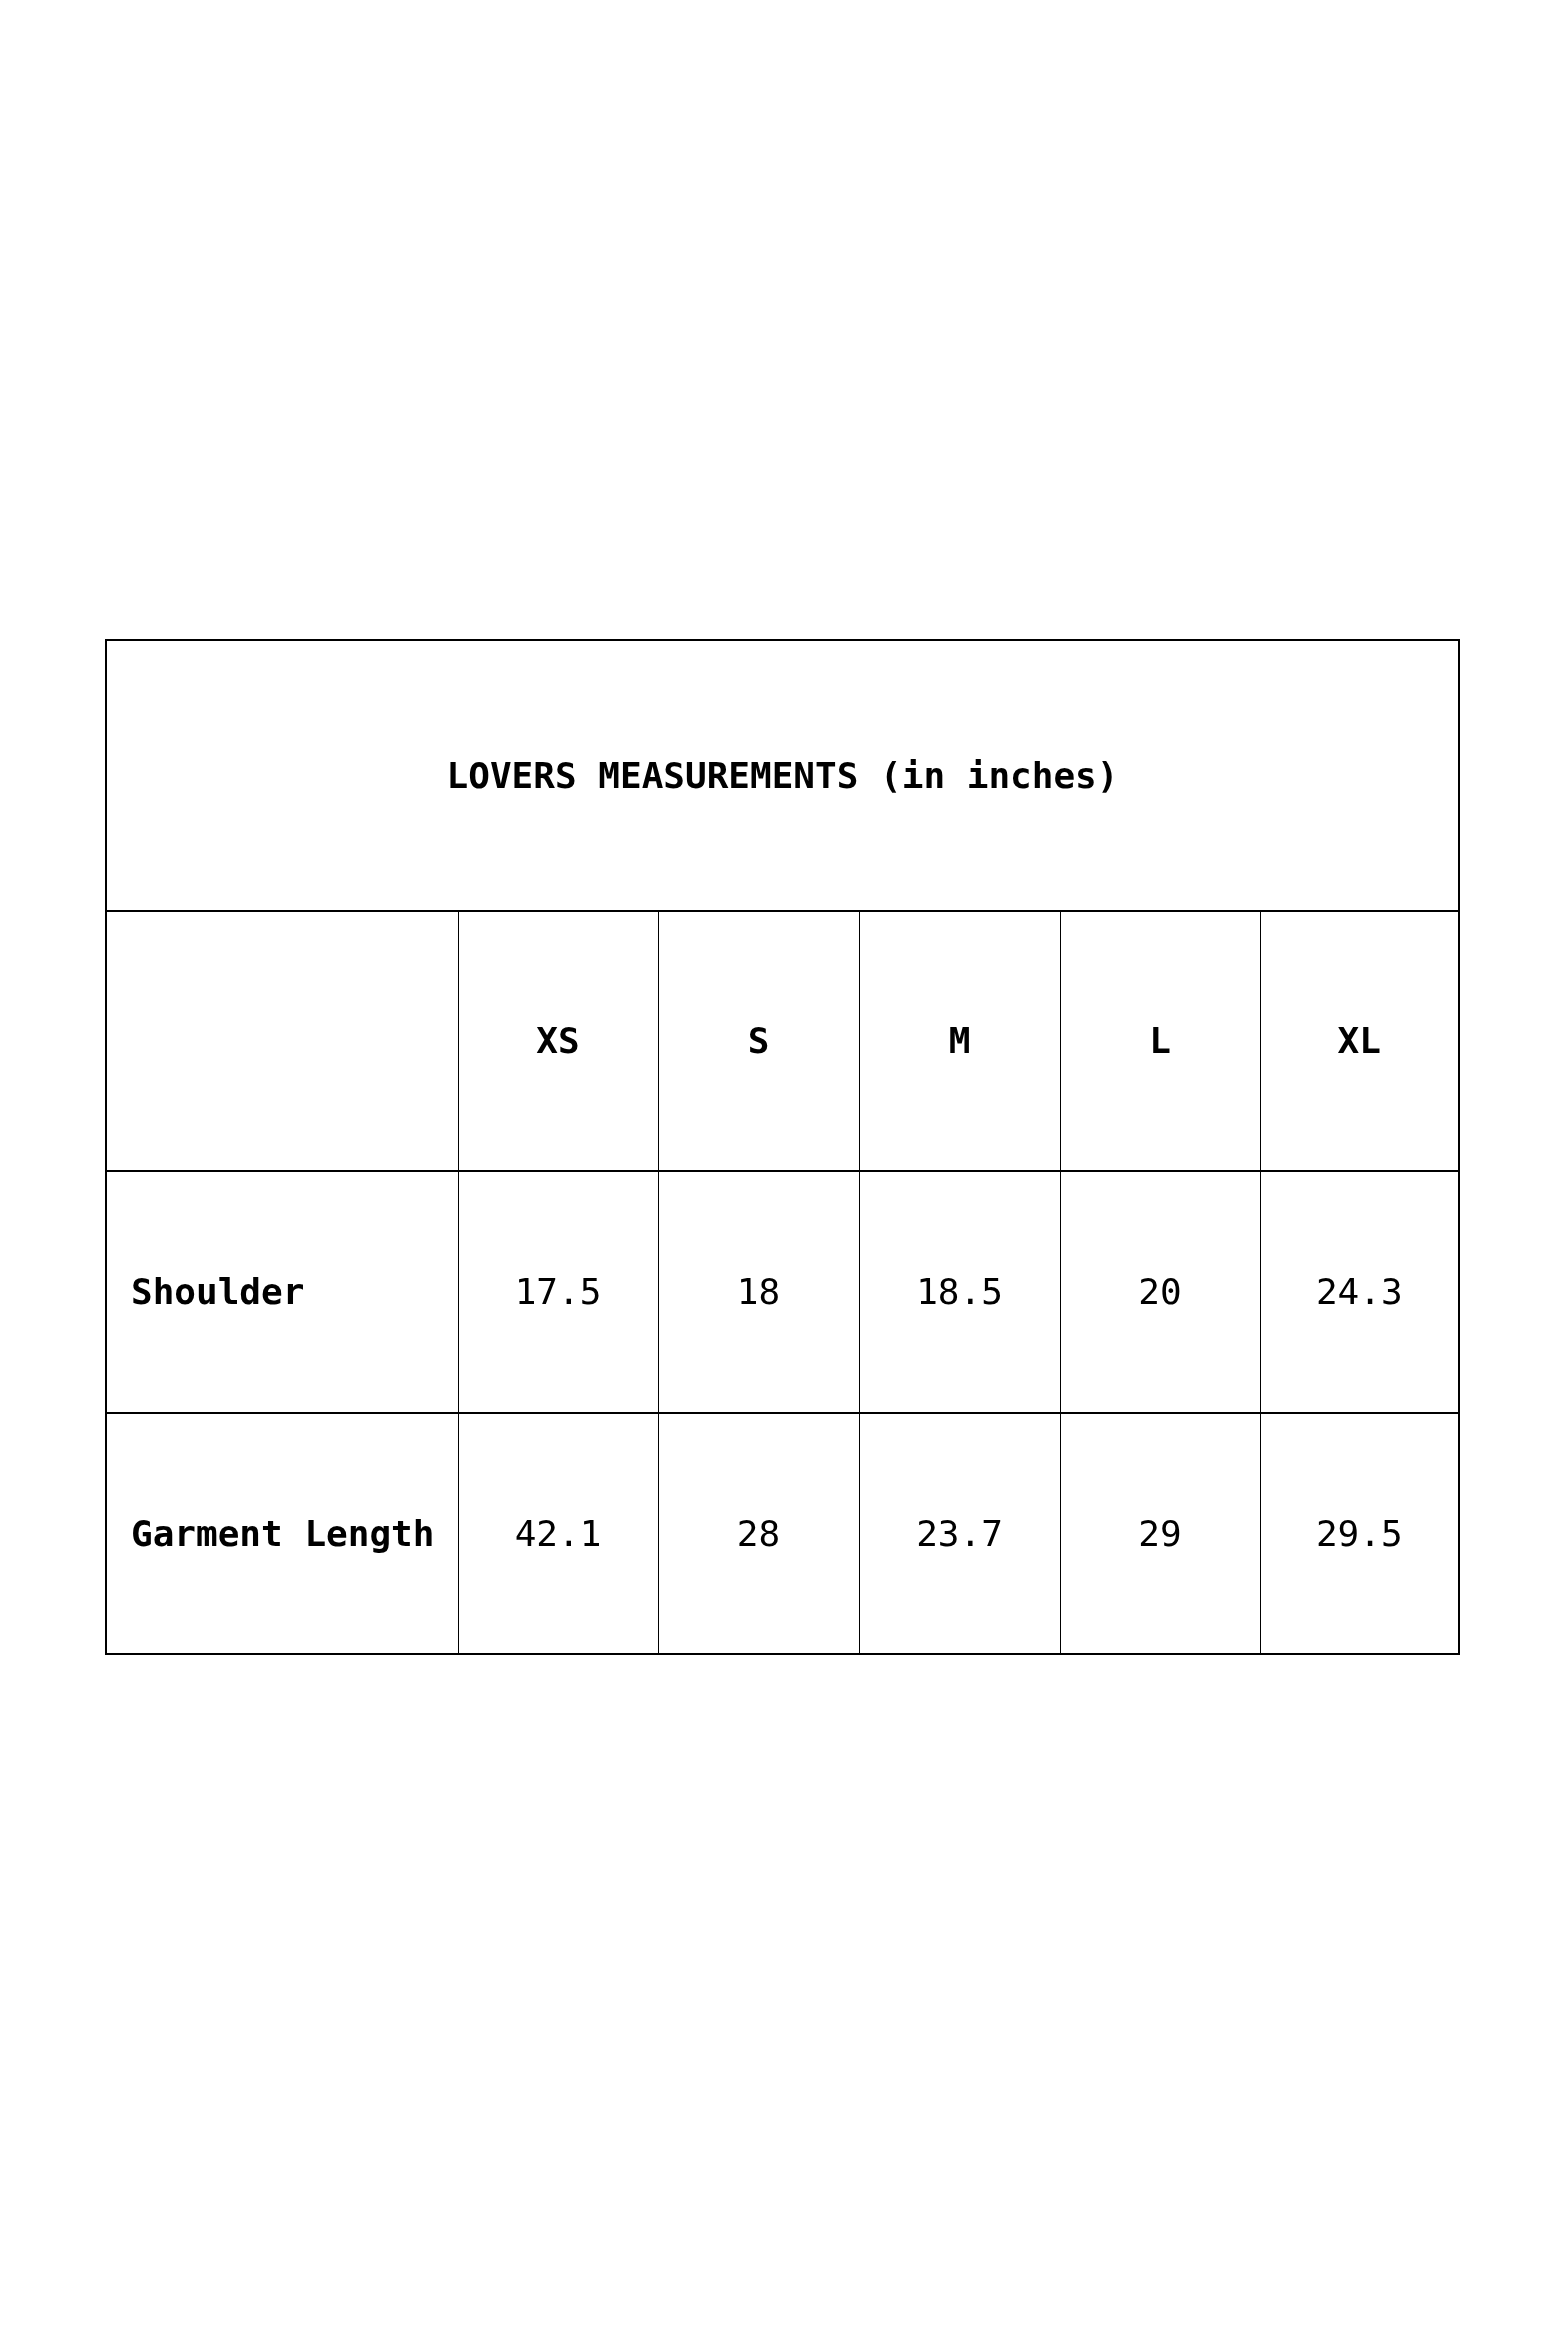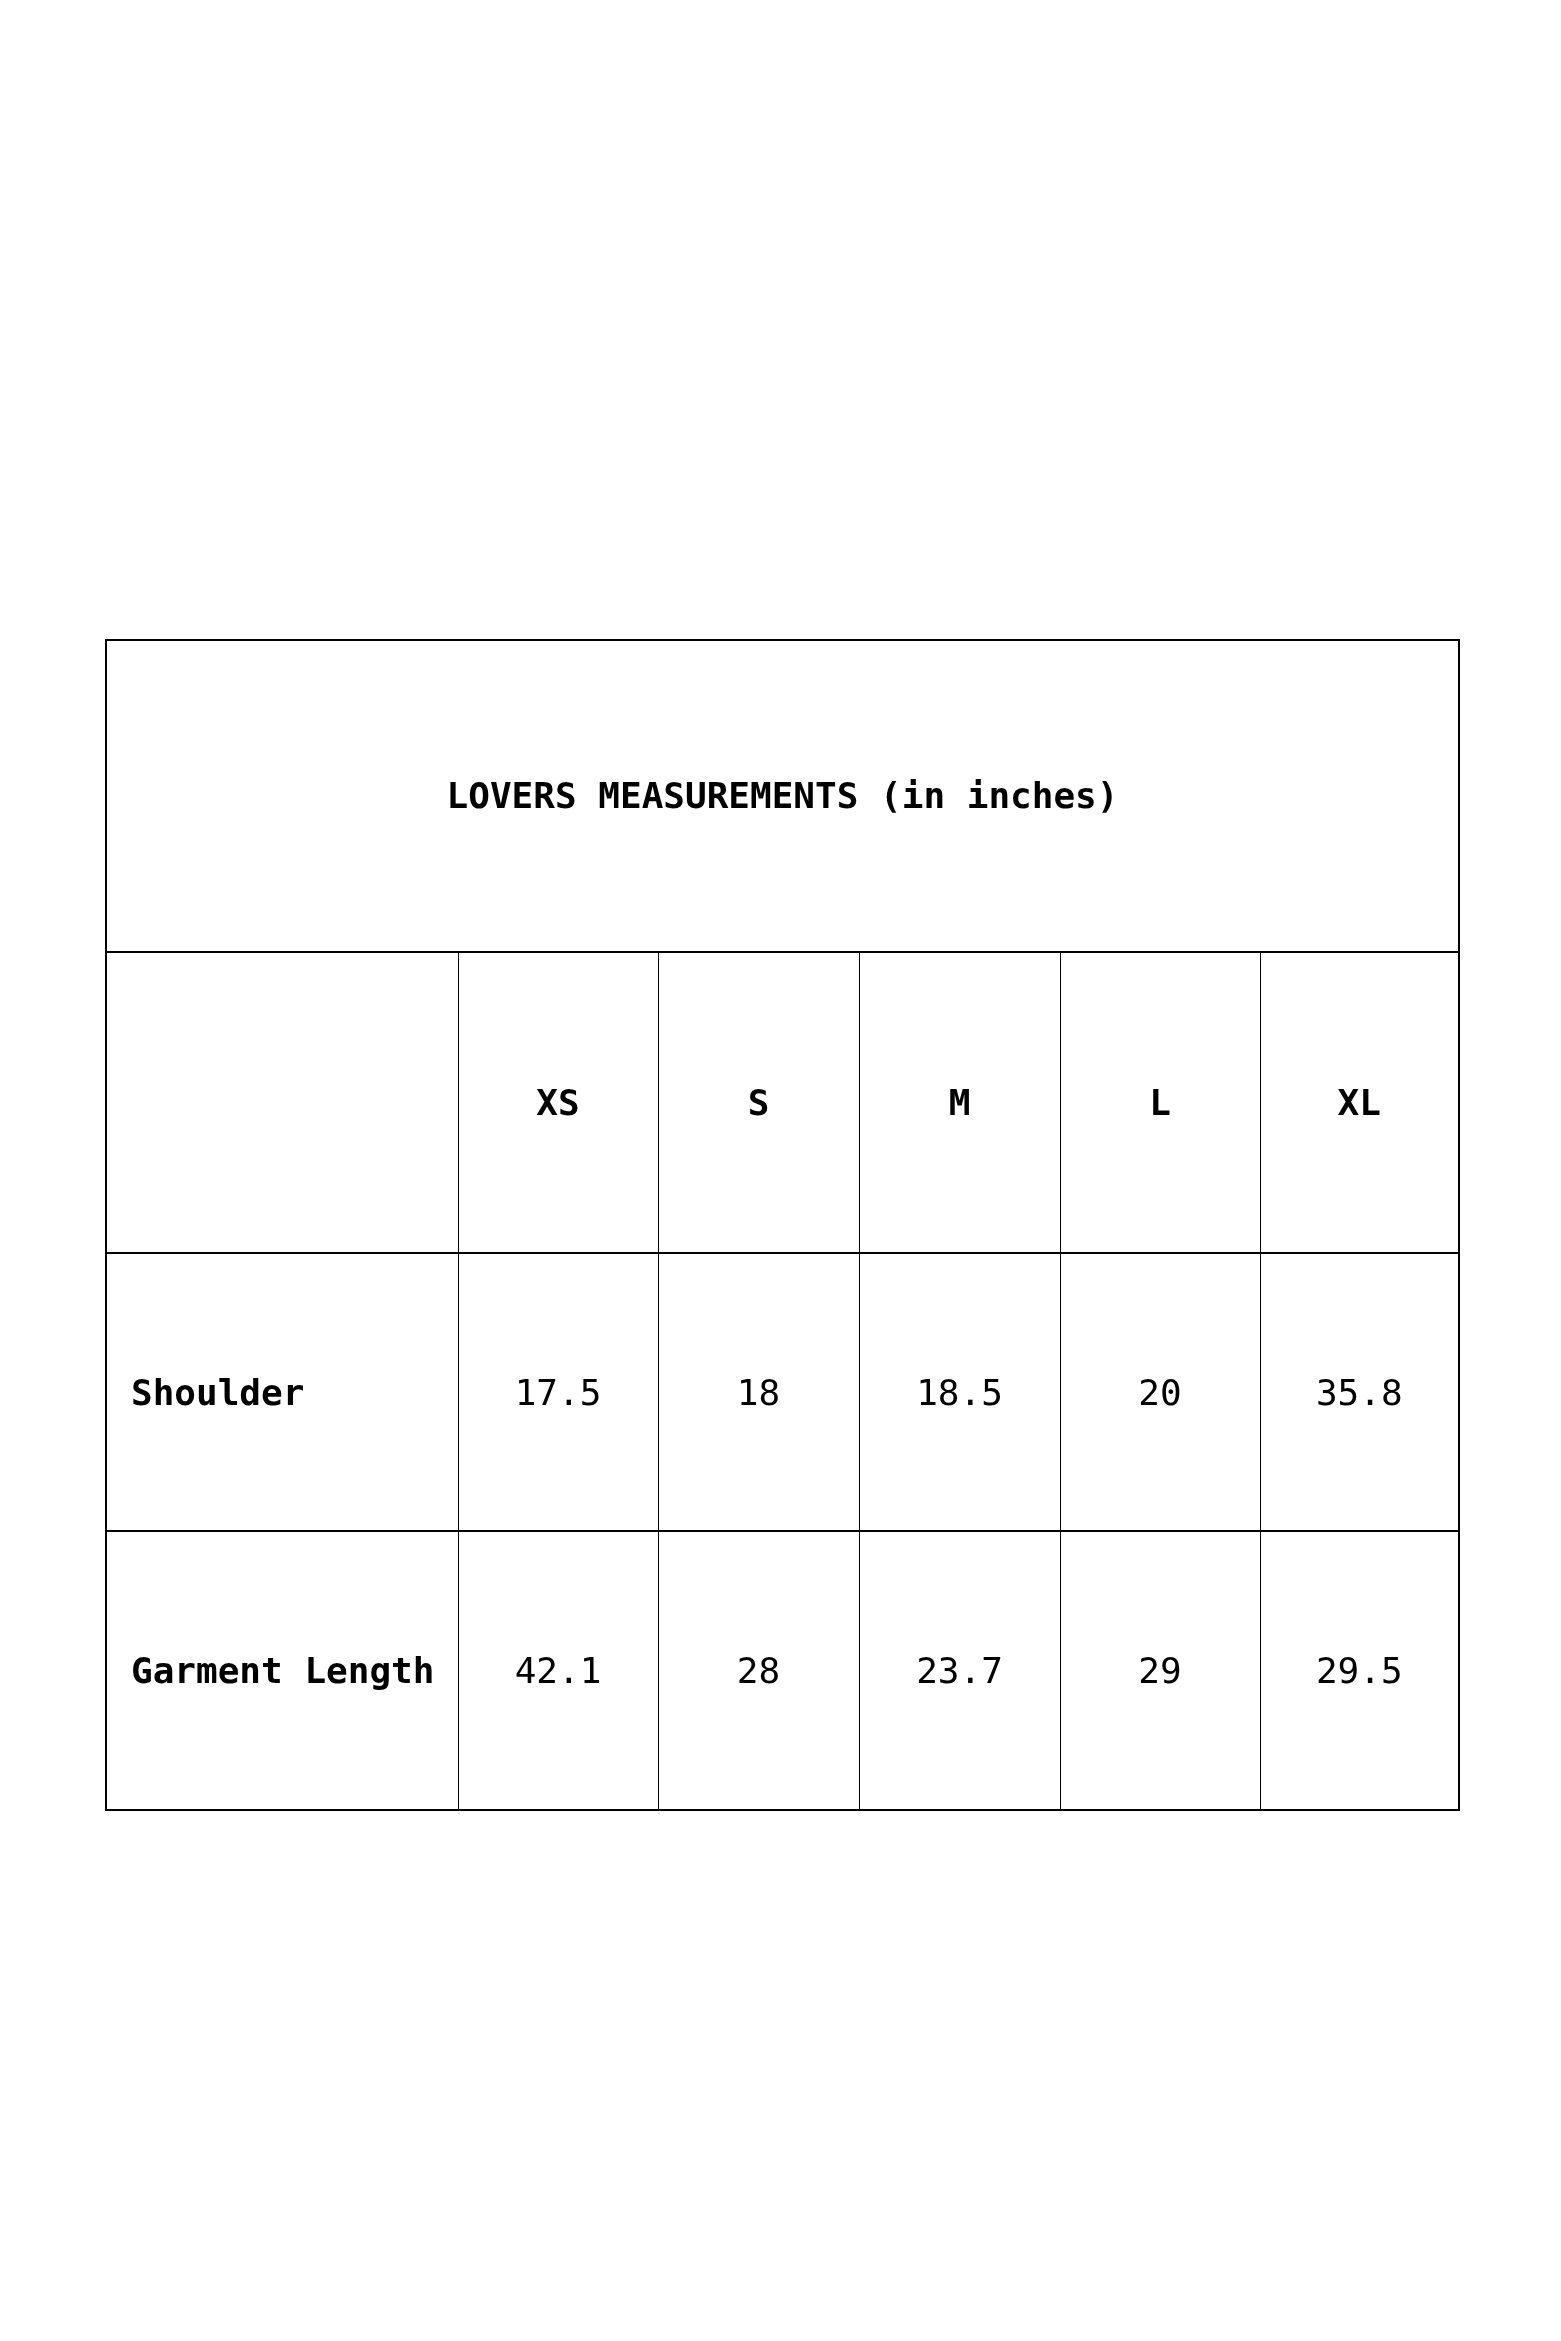--- a/index.html
+++ b/index.html
@@ -12,21 +12,21 @@
     height: 2342px;
     position: relative;
     font-family: "DejaVu Sans Mono", "Liberation Mono", monospace;
     color: #000000;
   }
   .size-table {
     position: absolute;
     left: 105px;
     top: 639px;
     width: 1352px;
-    height: 1172px;
+    height: 1016px;
     border-collapse: collapse;
     table-layout: fixed;
     background: #ffffff;
   }
   .size-table, .size-table tr, .size-table td, .size-table th {
     border: 0 solid #000000;
   }
   .size-table {
     border: 2.3px solid #000000;
   }
@@ -91,21 +91,21 @@
       <th>M</th>
       <th>L</th>
       <th>XL</th>
     </tr>
     <tr class="data-row">
       <td class="row-label">Shoulder</td>
       <td class="cell-value">17.5</td>
       <td class="cell-value">18</td>
       <td class="cell-value">18.5</td>
       <td class="cell-value">20</td>
-      <td class="cell-value">35.8</td>
+      <td class="cell-value">24.3</td>
     </tr>
     <tr class="data-row">
       <td class="row-label">Garment Length</td>
       <td class="cell-value">42.1</td>
       <td class="cell-value">28</td>
       <td class="cell-value">23.7</td>
       <td class="cell-value">29</td>
       <td class="cell-value">29.5</td>
     </tr>
   </tbody>

